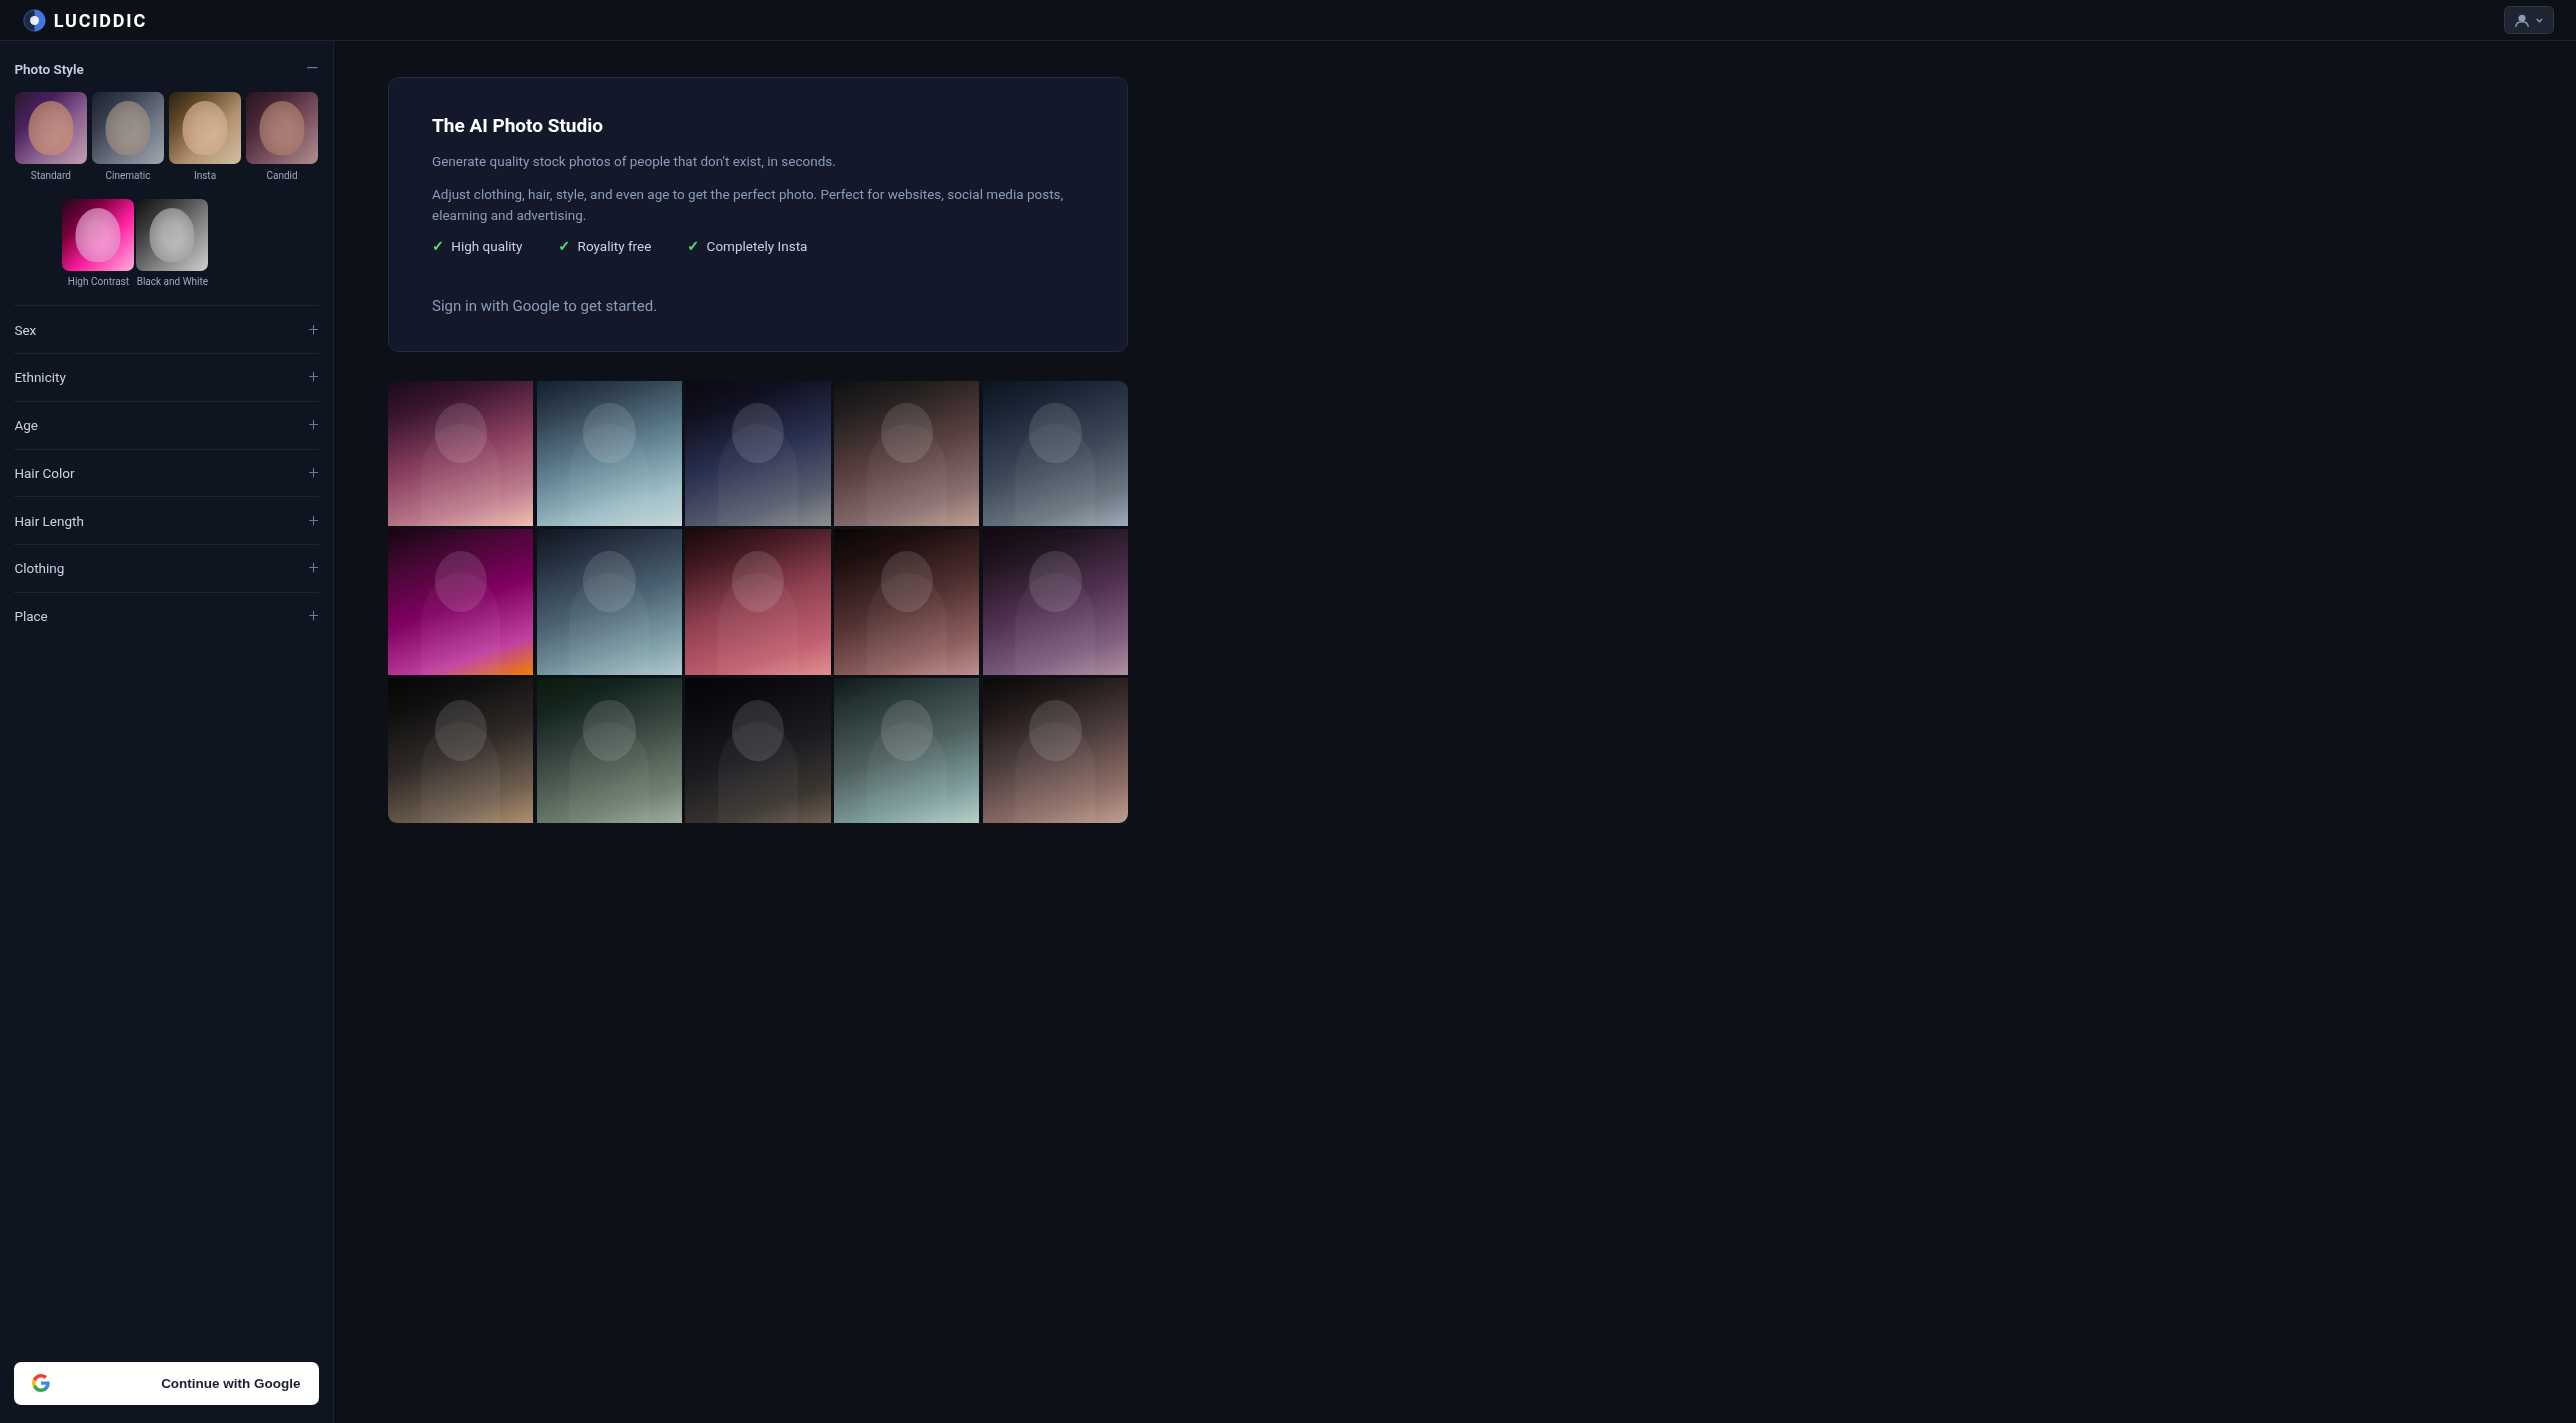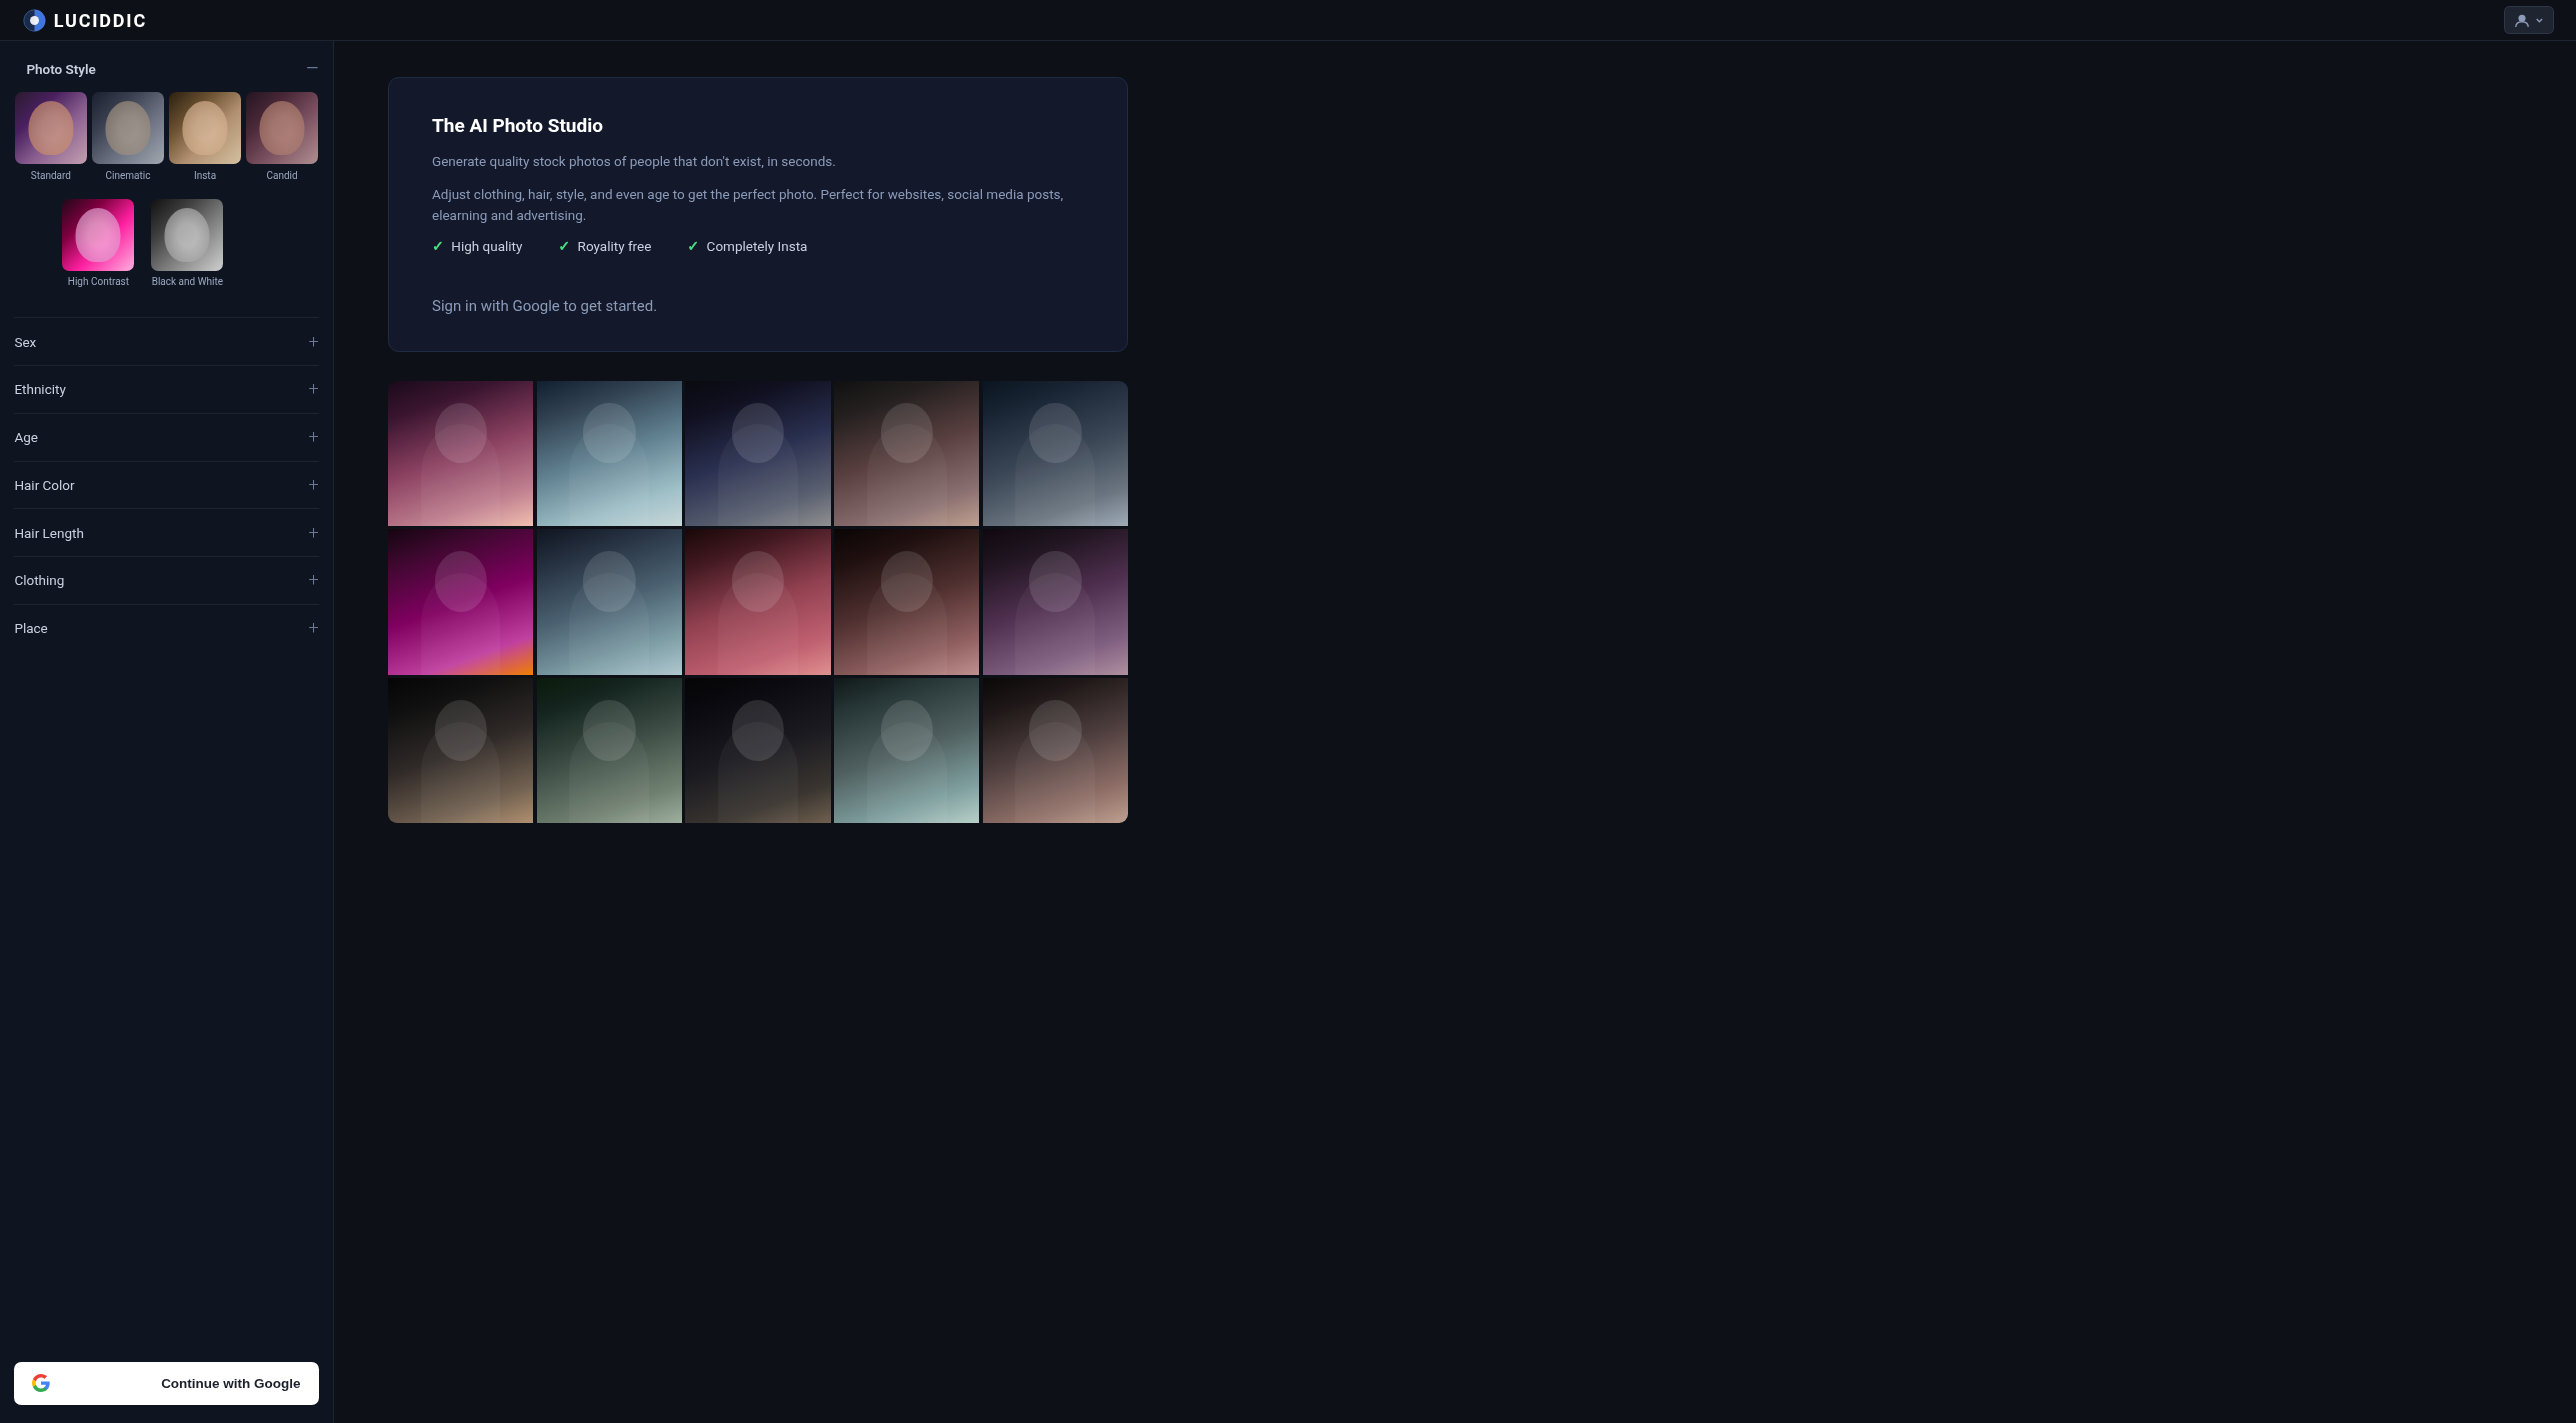--- a/index.html
+++ b/index.html
@@ -80,21 +80,20 @@
       display: flex;
       align-items: center;
       justify-content: space-between;
       margin-bottom: 14.4px;
     }
 
     .sidebar-section-title {
       font-size: 13.5px;
       font-weight: 600;
       color: #c8d0e0;
-      margin-left: 12px;
     }
 
     .collapse-icon {
       color: #6b7a9a;
       font-size: 16px;
       cursor: pointer;
     }
 
     
     .photo-style-grid {
@@ -161,22 +160,22 @@
 
     .style-label {
       font-size: 10px;
       color: #9aa8c0;
       text-align: center;
     }
 
     .second-row-grid {
       display: grid;
       grid-template-columns: repeat(4, 1fr);
-      gap: 17px;
-      margin-bottom: 30px;
+      gap: 2px;
+      margin-bottom: 18px;
       padding-left: 48px;
     }
 
     
     .accordion-item {
       border-top: 0.9px solid #1e2530;
       padding: 14.4px 0;
       display: flex;
       align-items: center;
       justify-content: space-between;

